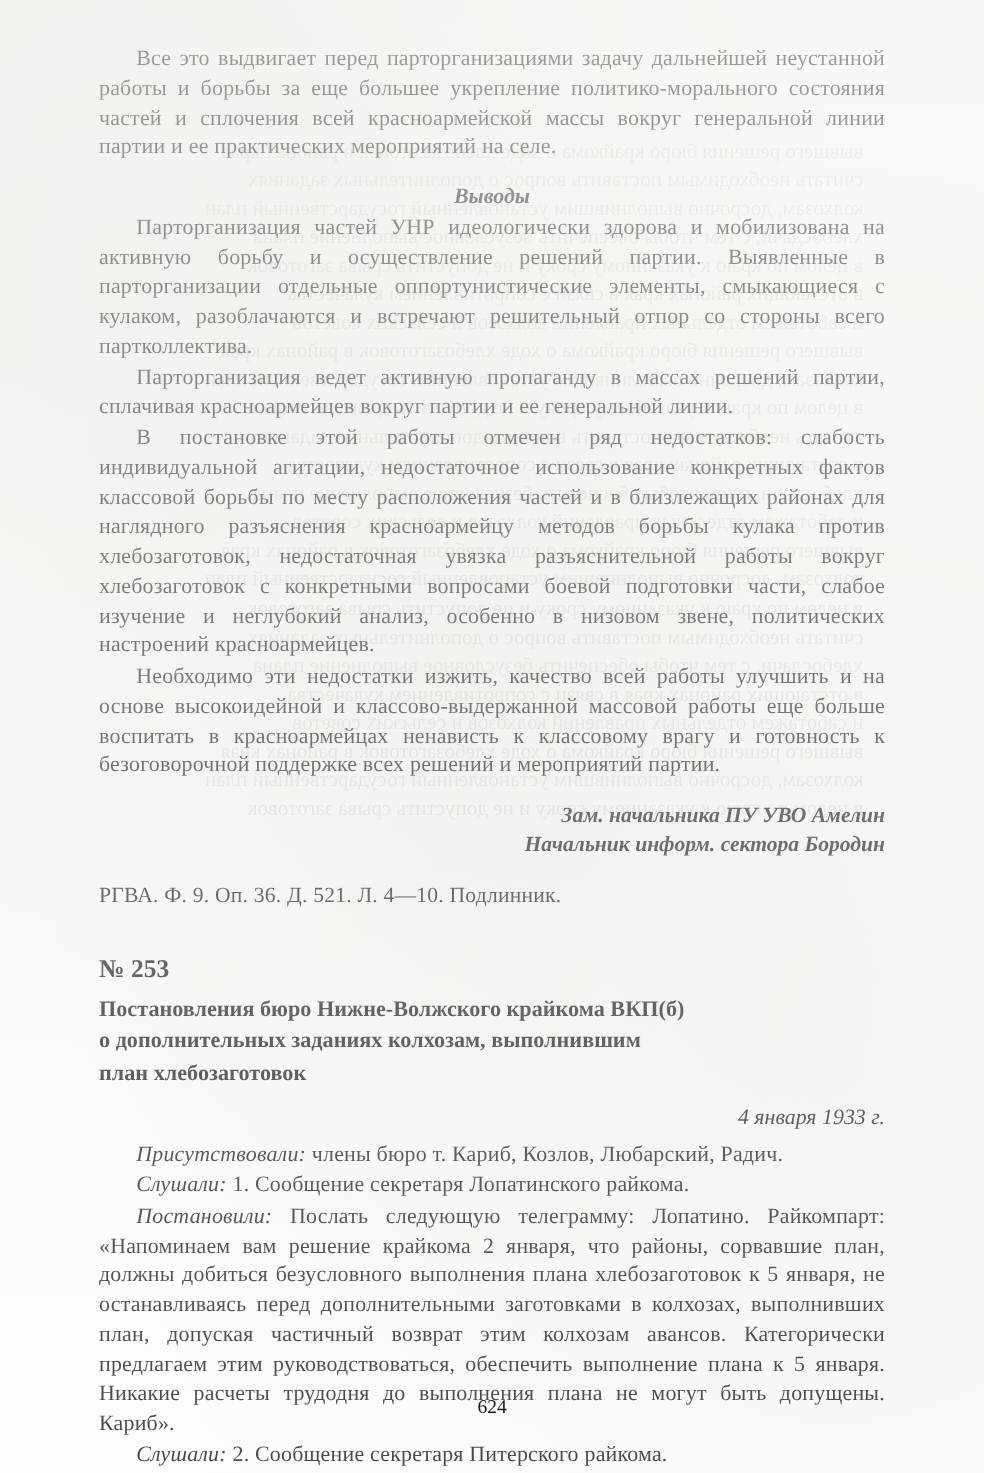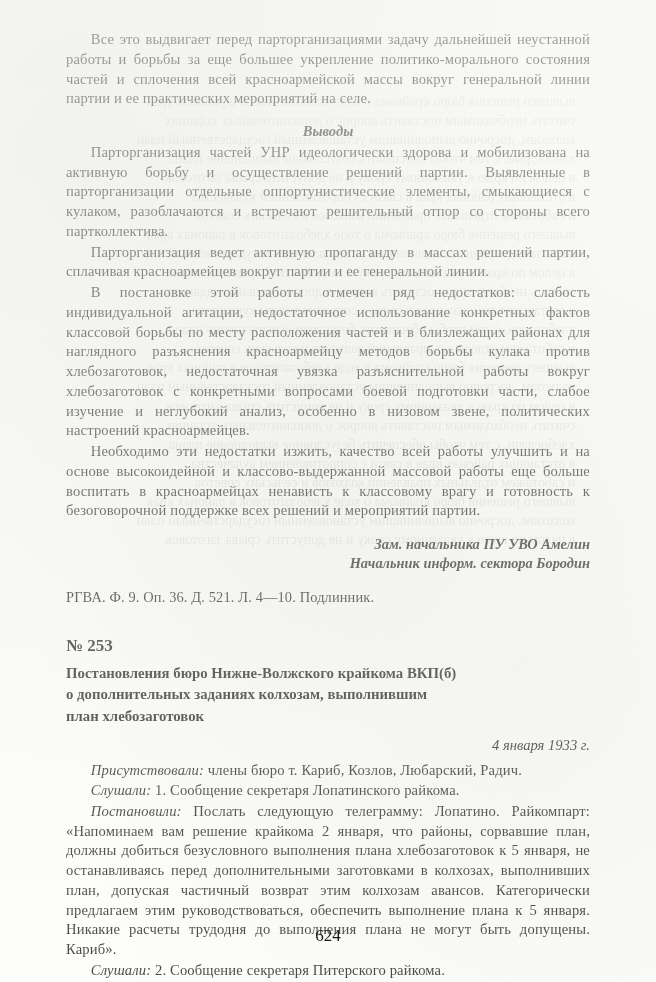--- a/index.html
+++ b/index.html
@@ -93,21 +93,21 @@
     font-size: 14.6px;
     margin: 10px 0 7px 0;
     text-indent: 0;
   }
   .folio {
     position: absolute;
     left: 0;
     right: 0;
     bottom: 36px;
     text-align: center;
-    font-size: 17px;
+    font-size: 13px;
     z-index: 4;
   }
   
   .ghost {
     position: absolute;
     left: 58px;
     top: 92px;
     width: 540px;
     height: 820px;
     z-index: 1;

